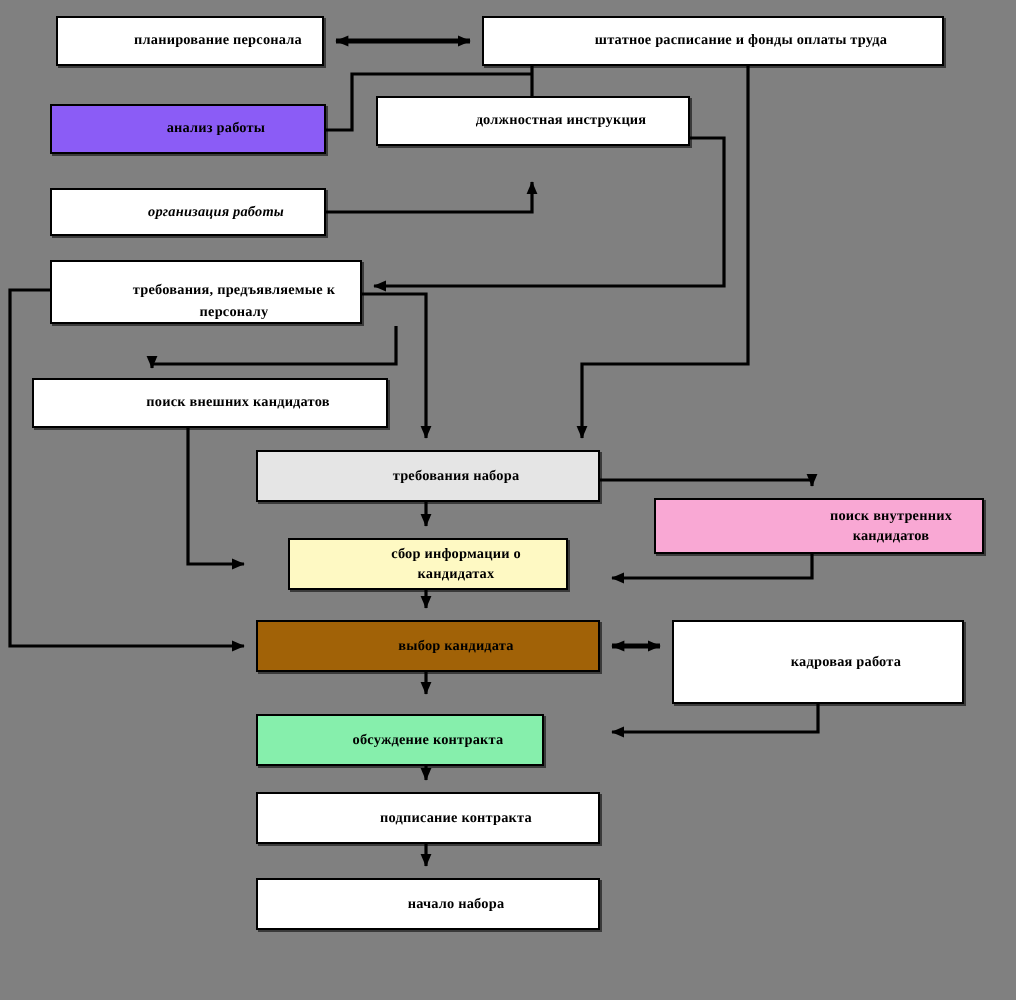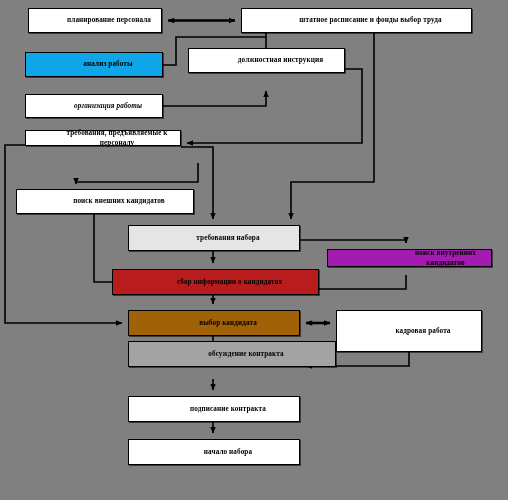--- a/index.html
+++ b/index.html
@@ -104,53 +104,53 @@
 
       <path d="M213,422 L213,433" marker-end="url(#ah)"></path>
     </g>
   </svg>
 
   <div id="nodes">
       <div class="node" style="left: 28px; top: 8px; width: 134px; height: 25px; background: rgb(255, 255, 255); border-color: rgb(0, 0, 0);">
         <span>планирование персонала</span>
       </div>
       <div class="node" style="left: 241px; top: 8px; width: 231px; height: 25px; background: rgb(255, 255, 255); border-color: rgb(0, 0, 0);">
-        <span>штатное расписание и фонды выбор труда</span>
+        <span>штатное расписание и фонды оплаты труда</span>
       </div>
-      <div class="node" style="left: 25px; top: 52px; width: 138px; height: 25px; background: #0ea5e9; border-color: rgb(0, 0, 0);">
+      <div class="node" style="left: 25px; top: 52px; width: 138px; height: 25px; background: #8b5cf6; border-color: rgb(0, 0, 0);">
         <span>анализ работы</span>
       </div>
       <div class="node" style="left: 188px; top: 48px; width: 157px; height: 25px; background: rgb(255, 255, 255); border-color: rgb(0, 0, 0);">
         <span>должностная инструкция</span>
       </div>
       <div class="node" style="left: 25px; top: 94px; width: 138px; height: 24px; background: rgb(255, 255, 255); border-color: rgb(0, 0, 0); font-style: italic;">
         <span>организация работы</span>
       </div>
-      <div class="node" style="left: 25px; top: 130px; width: 156px; height: 16px; background: rgb(255, 255, 255); border-color: rgb(0, 0, 0);">
+      <div class="node" style="left: 25px; top: 130px; width: 156px; height: 32px; background: rgb(255, 255, 255); border-color: rgb(0, 0, 0); align-items: flex-end;">
         <span>требования, предъявляемые к персоналу</span>
       </div>
       <div class="node" style="left: 16px; top: 189px; width: 178px; height: 25px; background: rgb(255, 255, 255); border-color: rgb(0, 0, 0);">
         <span>поиск внешних кандидатов</span>
       </div>
       <div class="node" style="left: 128px; top: 225px; width: 172px; height: 26px; background: #e5e5e5; border-color: rgb(0, 0, 0);">
         <span>требования набора</span>
       </div>
-      <div class="node" style="left: 327px; top: 249px; width: 165px; height: 18px; background: #a21caf; border-color: rgb(0, 0, 0); padding-left: 47px;">
+      <div class="node" style="left: 327px; top: 249px; width: 165px; height: 28px; background: #f9a8d4; border-color: rgb(0, 0, 0); padding-left: 47px;">
         <span>поиск внутренних кандидатов</span>
       </div>
-      <div class="node" style="left: 112px; top: 269px; width: 207px; height: 26px; background: #b91c1c; border-color: rgb(0, 0, 0);">
+      <div class="node" style="left: 144px; top: 269px; width: 140px; height: 26px; background: #fef9c3; border-color: rgb(0, 0, 0);">
         <span>сбор информации о кандидатах</span>
       </div>
       <div class="node" style="left: 128px; top: 310px; width: 172px; height: 26px; background: #a16207; border-color: rgb(0, 0, 0);">
         <span>выбор кандидата</span>
       </div>
       <div class="node" style="left: 336px; top: 310px; width: 146px; height: 42px; background: rgb(255, 255, 255); border-color: rgb(0, 0, 0);">
         <span>кадровая работа</span>
       </div>
-      <div class="node" style="left: 128px; top: 341px; width: 208px; height: 26px; background: #a3a3a3; border-color: rgb(0, 0, 0);">
+      <div class="node" style="left: 128px; top: 357px; width: 144px; height: 26px; background: #86efac; border-color: rgb(0, 0, 0);">
         <span>обсуждение контракта</span>
       </div>
       <div class="node" style="left: 128px; top: 396px; width: 172px; height: 26px; background: rgb(255, 255, 255); border-color: rgb(0, 0, 0);">
         <span>подписание контракта</span>
       </div>
       <div class="node" style="left: 128px; top: 439px; width: 172px; height: 26px; background: rgb(255, 255, 255); border-color: rgb(0, 0, 0);">
         <span>начало набора</span>
       </div>
     </div>
 </div>

